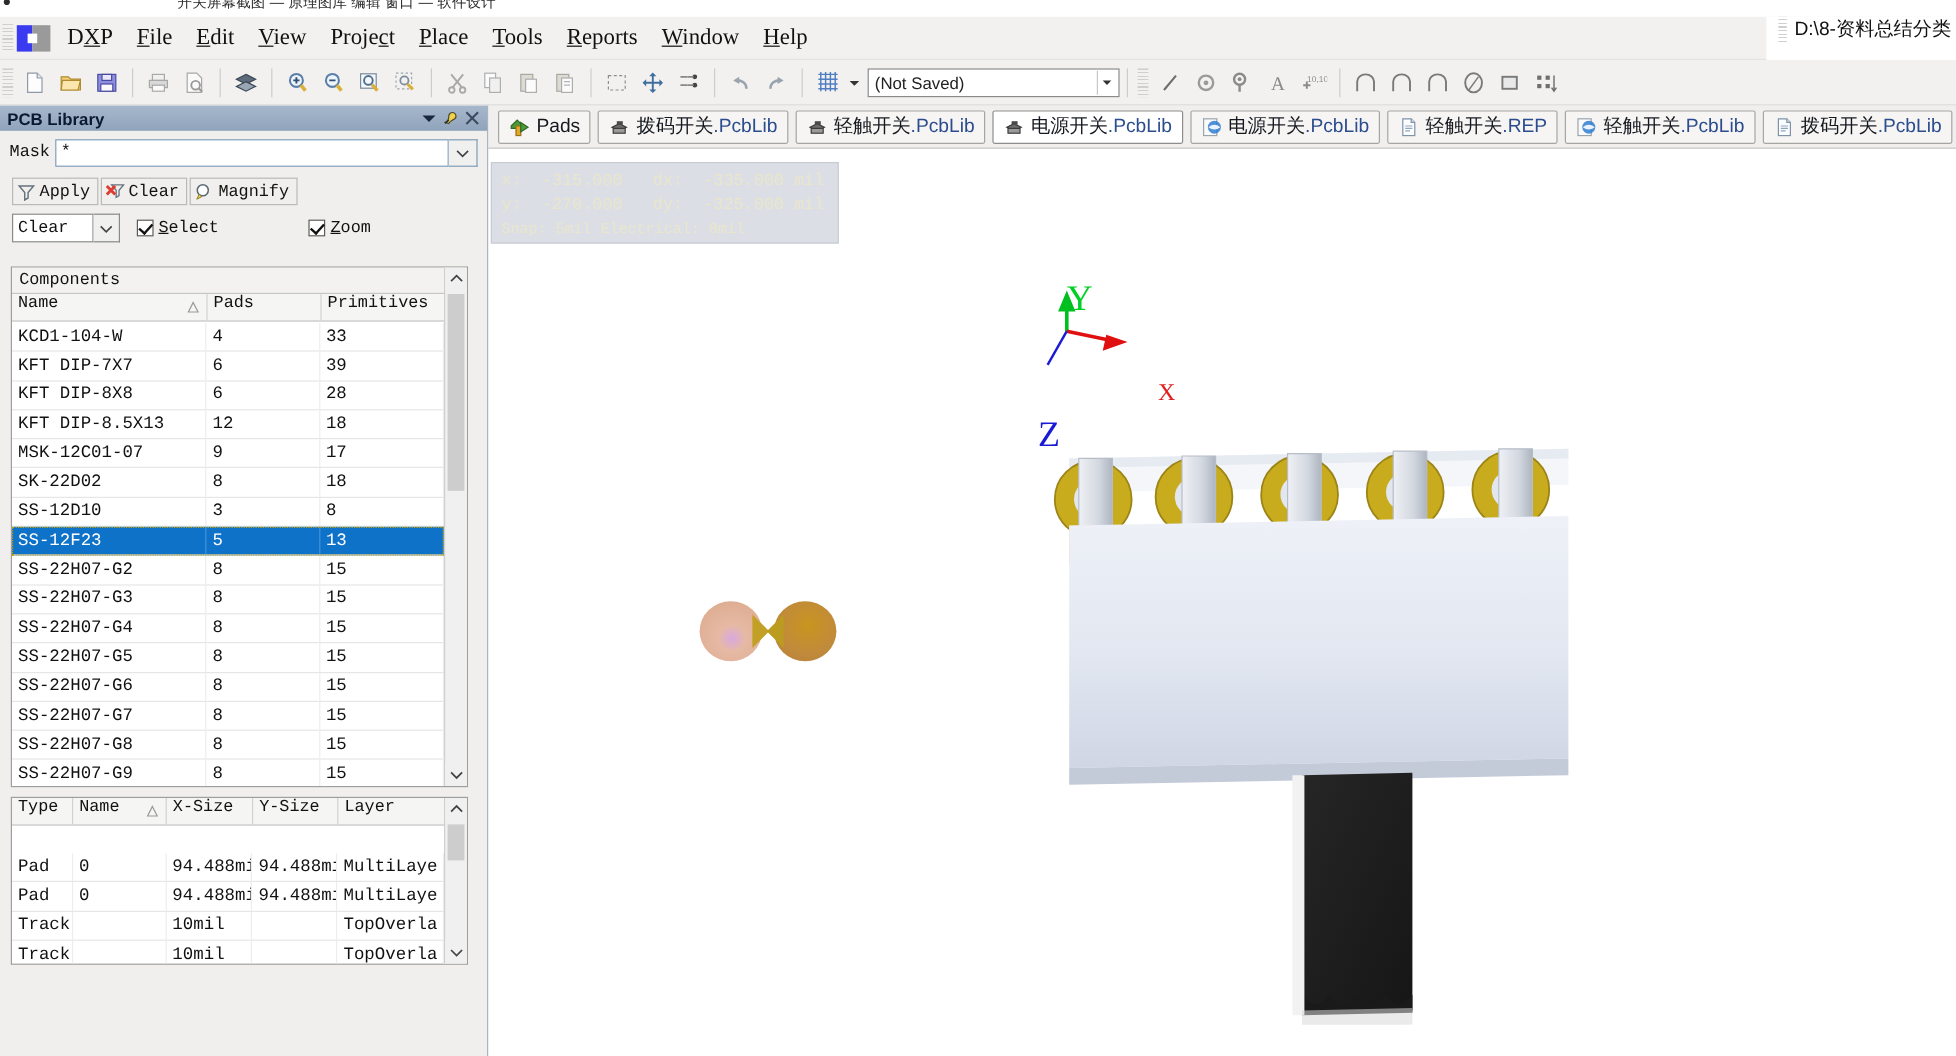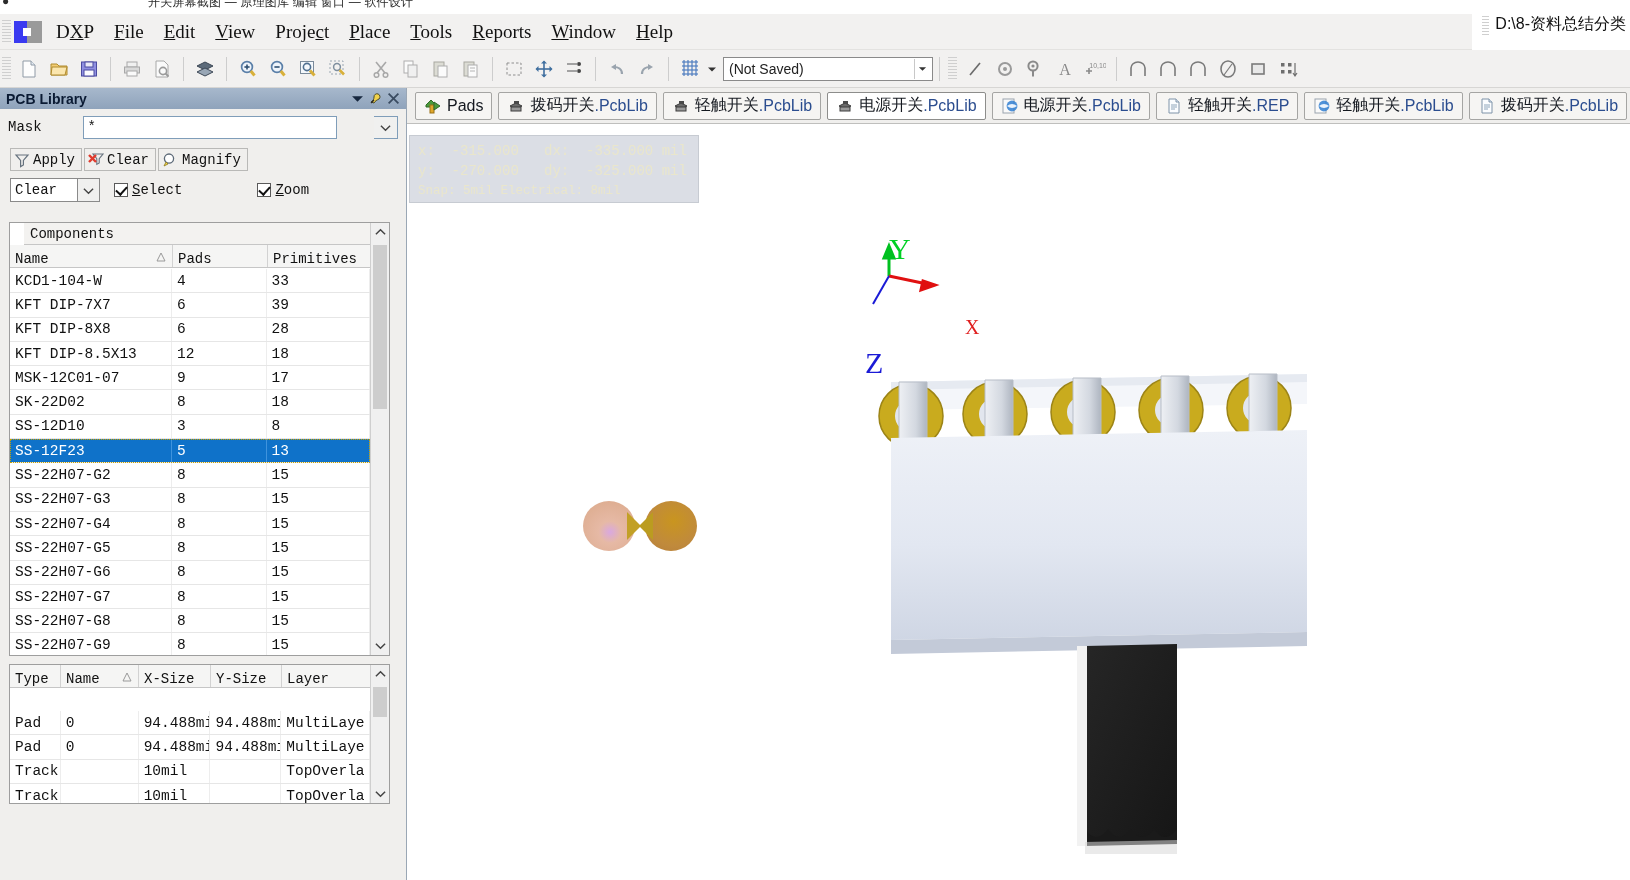--- a/index.html
+++ b/index.html
@@ -78,21 +78,21 @@
     background:#f0efed; border-right:1px solid #9aa7b5;
   }
   .panel-title {
     height:21px; background:linear-gradient(to bottom,#a7b8cc,#8fa3bb);
     display:flex; align-items:center; padding:0 4px 0 6px;
     color:#0a1a33; font-weight:bold; font-size:14px;
     font-family:"Liberation Sans", sans-serif;
   }
   .panel-title .sp { flex:1; }
   .panel-title .ic { width:18px; height:18px; display:flex; align-items:center; justify-content:center; }
-  .mask-row { display:flex; align-items:center; height:26px; margin:5px 8px 0 8px;gap:37px; }
+  .mask-row { display:flex; align-items:center; height:26px; margin:5px 8px 0 8px; }
   .mask-lbl { font-family:"Liberation Mono", monospace; font-size:14px; color:#111; margin-right:4px; }
   .mask-input {
     flex:1; height:23px; background:#fff; border:1px solid #7f9db9;
     display:flex; align-items:center; padding-left:4px;
     font-family:"Liberation Mono", monospace; font-size:14px; color:#111;
   }
   .mask-dd { width:24px; height:23px; border:1px solid #7f9db9; border-left:none; background:#f0f0ef;
     display:flex; align-items:center; justify-content:center; }
   .btn-row { display:flex; margin:8px 0 0 10px;text-align:right; }
   .sbtn {
@@ -116,25 +116,25 @@
   .chk.on::after {
     content:""; position:absolute; left:3px; top:0px; width:5px; height:9px;
     border:solid #111; border-width:0 2px 2px 0; transform:rotate(42deg);
   }
 
   
   .gridbox { position:absolute; background:#fff; border:1px solid #9e9e9e; overflow:hidden; }
   .gb-head {
     height:22px; background:#f3f2f0; border-bottom:1px solid #c6c6c6;
     display:flex; align-items:center; padding-left:6px;
-    font-family:"Liberation Mono", monospace; font-size:14px; color:#111;margin-left:14px;
+    font-family:"Liberation Mono", monospace; font-size:14px; color:#111;
   }
   .gb-cols { display:flex; height:23px; background:#f5f5f4; border-bottom:1px solid #c6c6c6; }
   .gb-col {
-    display:flex; align-items:flex-end; padding-left:5px; border-right:1px solid #d2d2d2;
+    display:flex; align-items:flex-start; padding-left:5px; border-right:1px solid #d2d2d2;
     font-family:"Liberation Mono", monospace; font-size:14px; color:#111; position:relative;
   }
   .gb-col .sortmark { position:absolute; right:6px; top:5px; }
   .gb-body { position:absolute; left:0; right:0; overflow:hidden; }
   .gb-row { display:flex; height:24.3px; border-bottom:1px solid #e6e6e6; }
   .gb-row.sel { background:#0f72c9; color:#fff; outline:1px dotted #c8a200; outline-offset:-1px; }
   .gb-cell {
     display:flex; align-items:center; padding-left:5px; border-right:1px solid #ededed;
     font-family:"Liberation Mono", monospace; font-size:14.5px; color:#111;
     white-space:nowrap; overflow:hidden;

